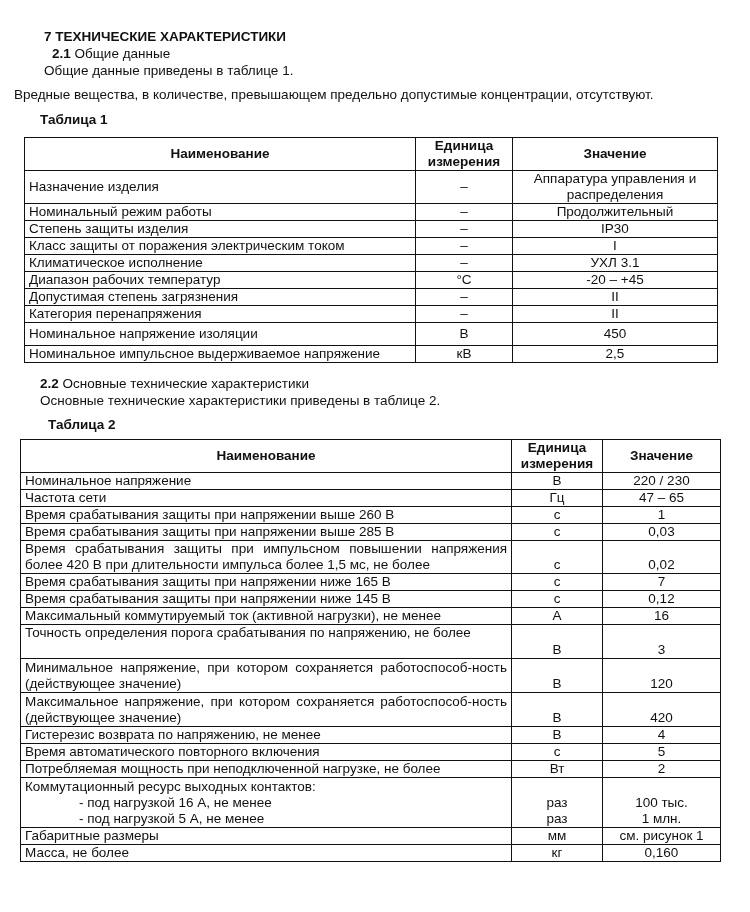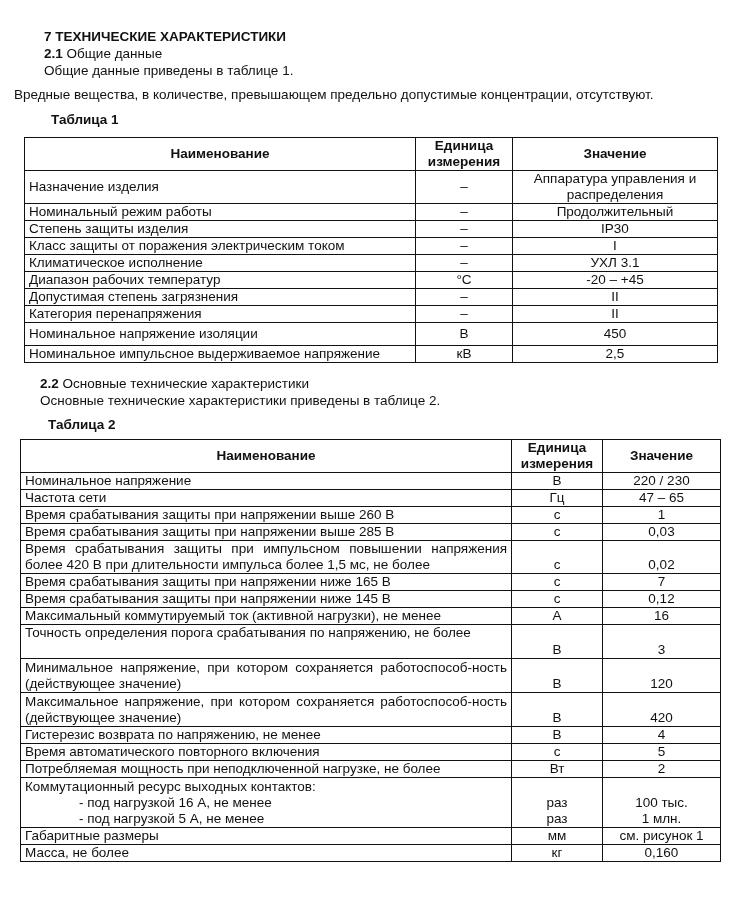--- a/index.html
+++ b/index.html
@@ -15,24 +15,24 @@
   td.c { text-align:center; }
   td.bot { vertical-align:bottom; }
   td.just { text-align:justify; text-align-last:left; }
   .indent { padding-left:54px; display:block; }
   .ml { white-space:normal; }
 </style>
 </head>
 <body>
 
 <div class="abs b" style="left:44px;top:29px;">7 ТЕХНИЧЕСКИЕ ХАРАКТЕРИСТИКИ</div>
-<div class="abs" style="left:44px;top:46px;"><span class="b">2.1</span><span> Общие данные</span></div>
+<div class="abs" style="left:52px;top:46px;"><span class="b">2.1</span><span> Общие данные</span></div>
 <div class="abs" style="left:44px;top:63px;">Общие данные приведены в таблице 1.</div>
 <div class="abs" style="left:14px;top:87px;">Вредные вещества, в количестве, превышающем предельно допустимые концентрации, отсутствуют.</div>
-<div class="abs b" style="left:51px;top:112px;">Таблица 1</div>
+<div class="abs b" style="left:40px;top:112px;">Таблица 1</div>
 
 <table style="left:24px;top:137px;width:693px;">
   <colgroup>
       <col style="width:391px">
       <col style="width:97px">
       <col style="width:205px">
     </colgroup>
   <thead>
     <tr style="height:32px">
       <th>Наименование</th>

